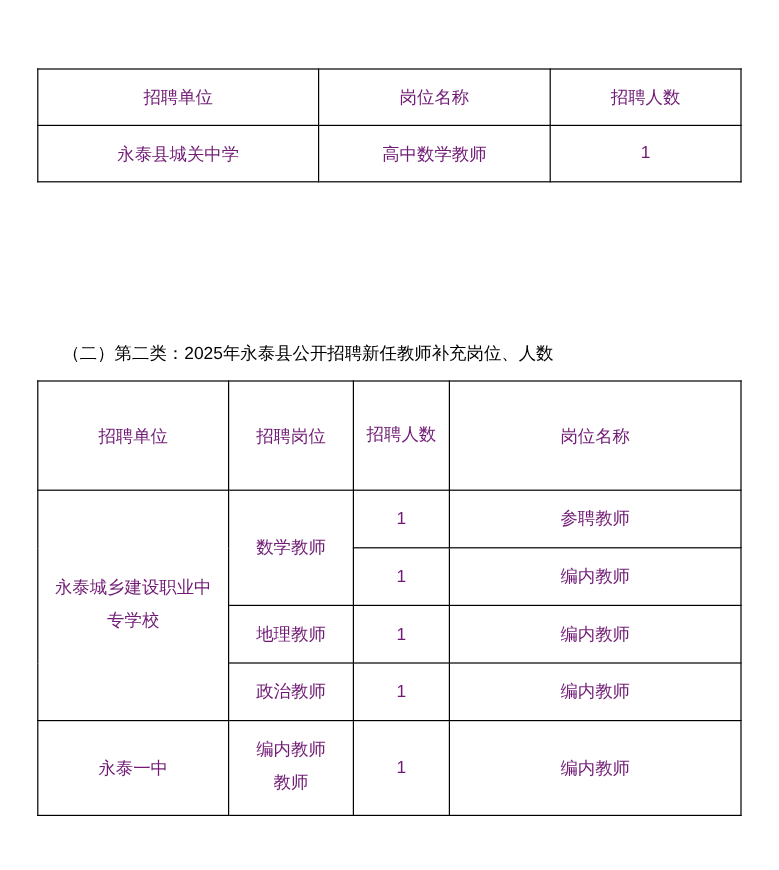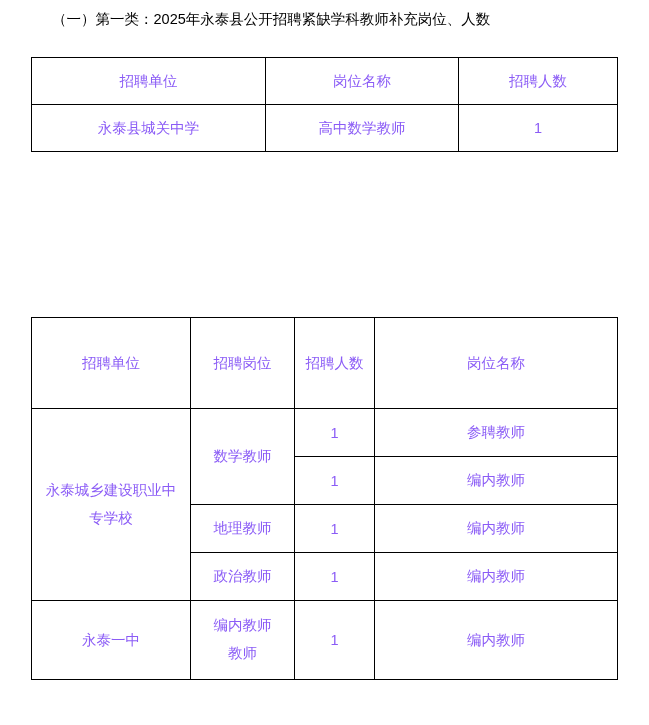--- a/index.html
+++ b/index.html
@@ -42,21 +42,21 @@
     border-collapse: collapse;
     table-layout: fixed;
   }
   table td, table th {
     border: 1px solid #000000;
     text-align: center;
     vertical-align: middle;
     font-size: 14.5px;
     font-weight: normal;
     padding: 0 2px;
-    color: #8b5cf6;
+    color: #701a75;
   }
   #table-1 {
     position: absolute;
     left: 31px;
     top: 57px;
     width: 586px;
   }
   #table-1 th {
     height: 46px;
   }
@@ -80,21 +80,20 @@
   }
   .hdr-narrow {
     line-height: 1.55;
   }
 </style>
 </head>
 <body>
 
 <div class="page">
 
-  <p class="section-heading" id="heading-1">（一）第一类：2025年永泰县公开招聘紧缺学科教师补充岗位、人数</p>
 
   <table id="table-1">
     <colgroup>
       <col style="width:234px">
       <col style="width:193px">
       <col style="width:159px">
     </colgroup>
     <thead>
       <tr>
         <th>招聘单位</th>
@@ -104,20 +103,21 @@
     </thead>
     <tbody>
       <tr>
         <td>永泰县城关中学</td>
         <td>高中数学教师</td>
         <td>1</td>
       </tr>
     </tbody>
   </table>
 
+  <p class="section-heading" id="heading-2">（二）第二类：2025年永泰县公开招聘新任教师补充岗位、人数</p>
 
   <table id="table-2">
     <colgroup>
       <col style="width:159px">
       <col style="width:104px">
       <col style="width:80px">
       <col style="width:243px">
     </colgroup>
     <thead>
       <tr>

